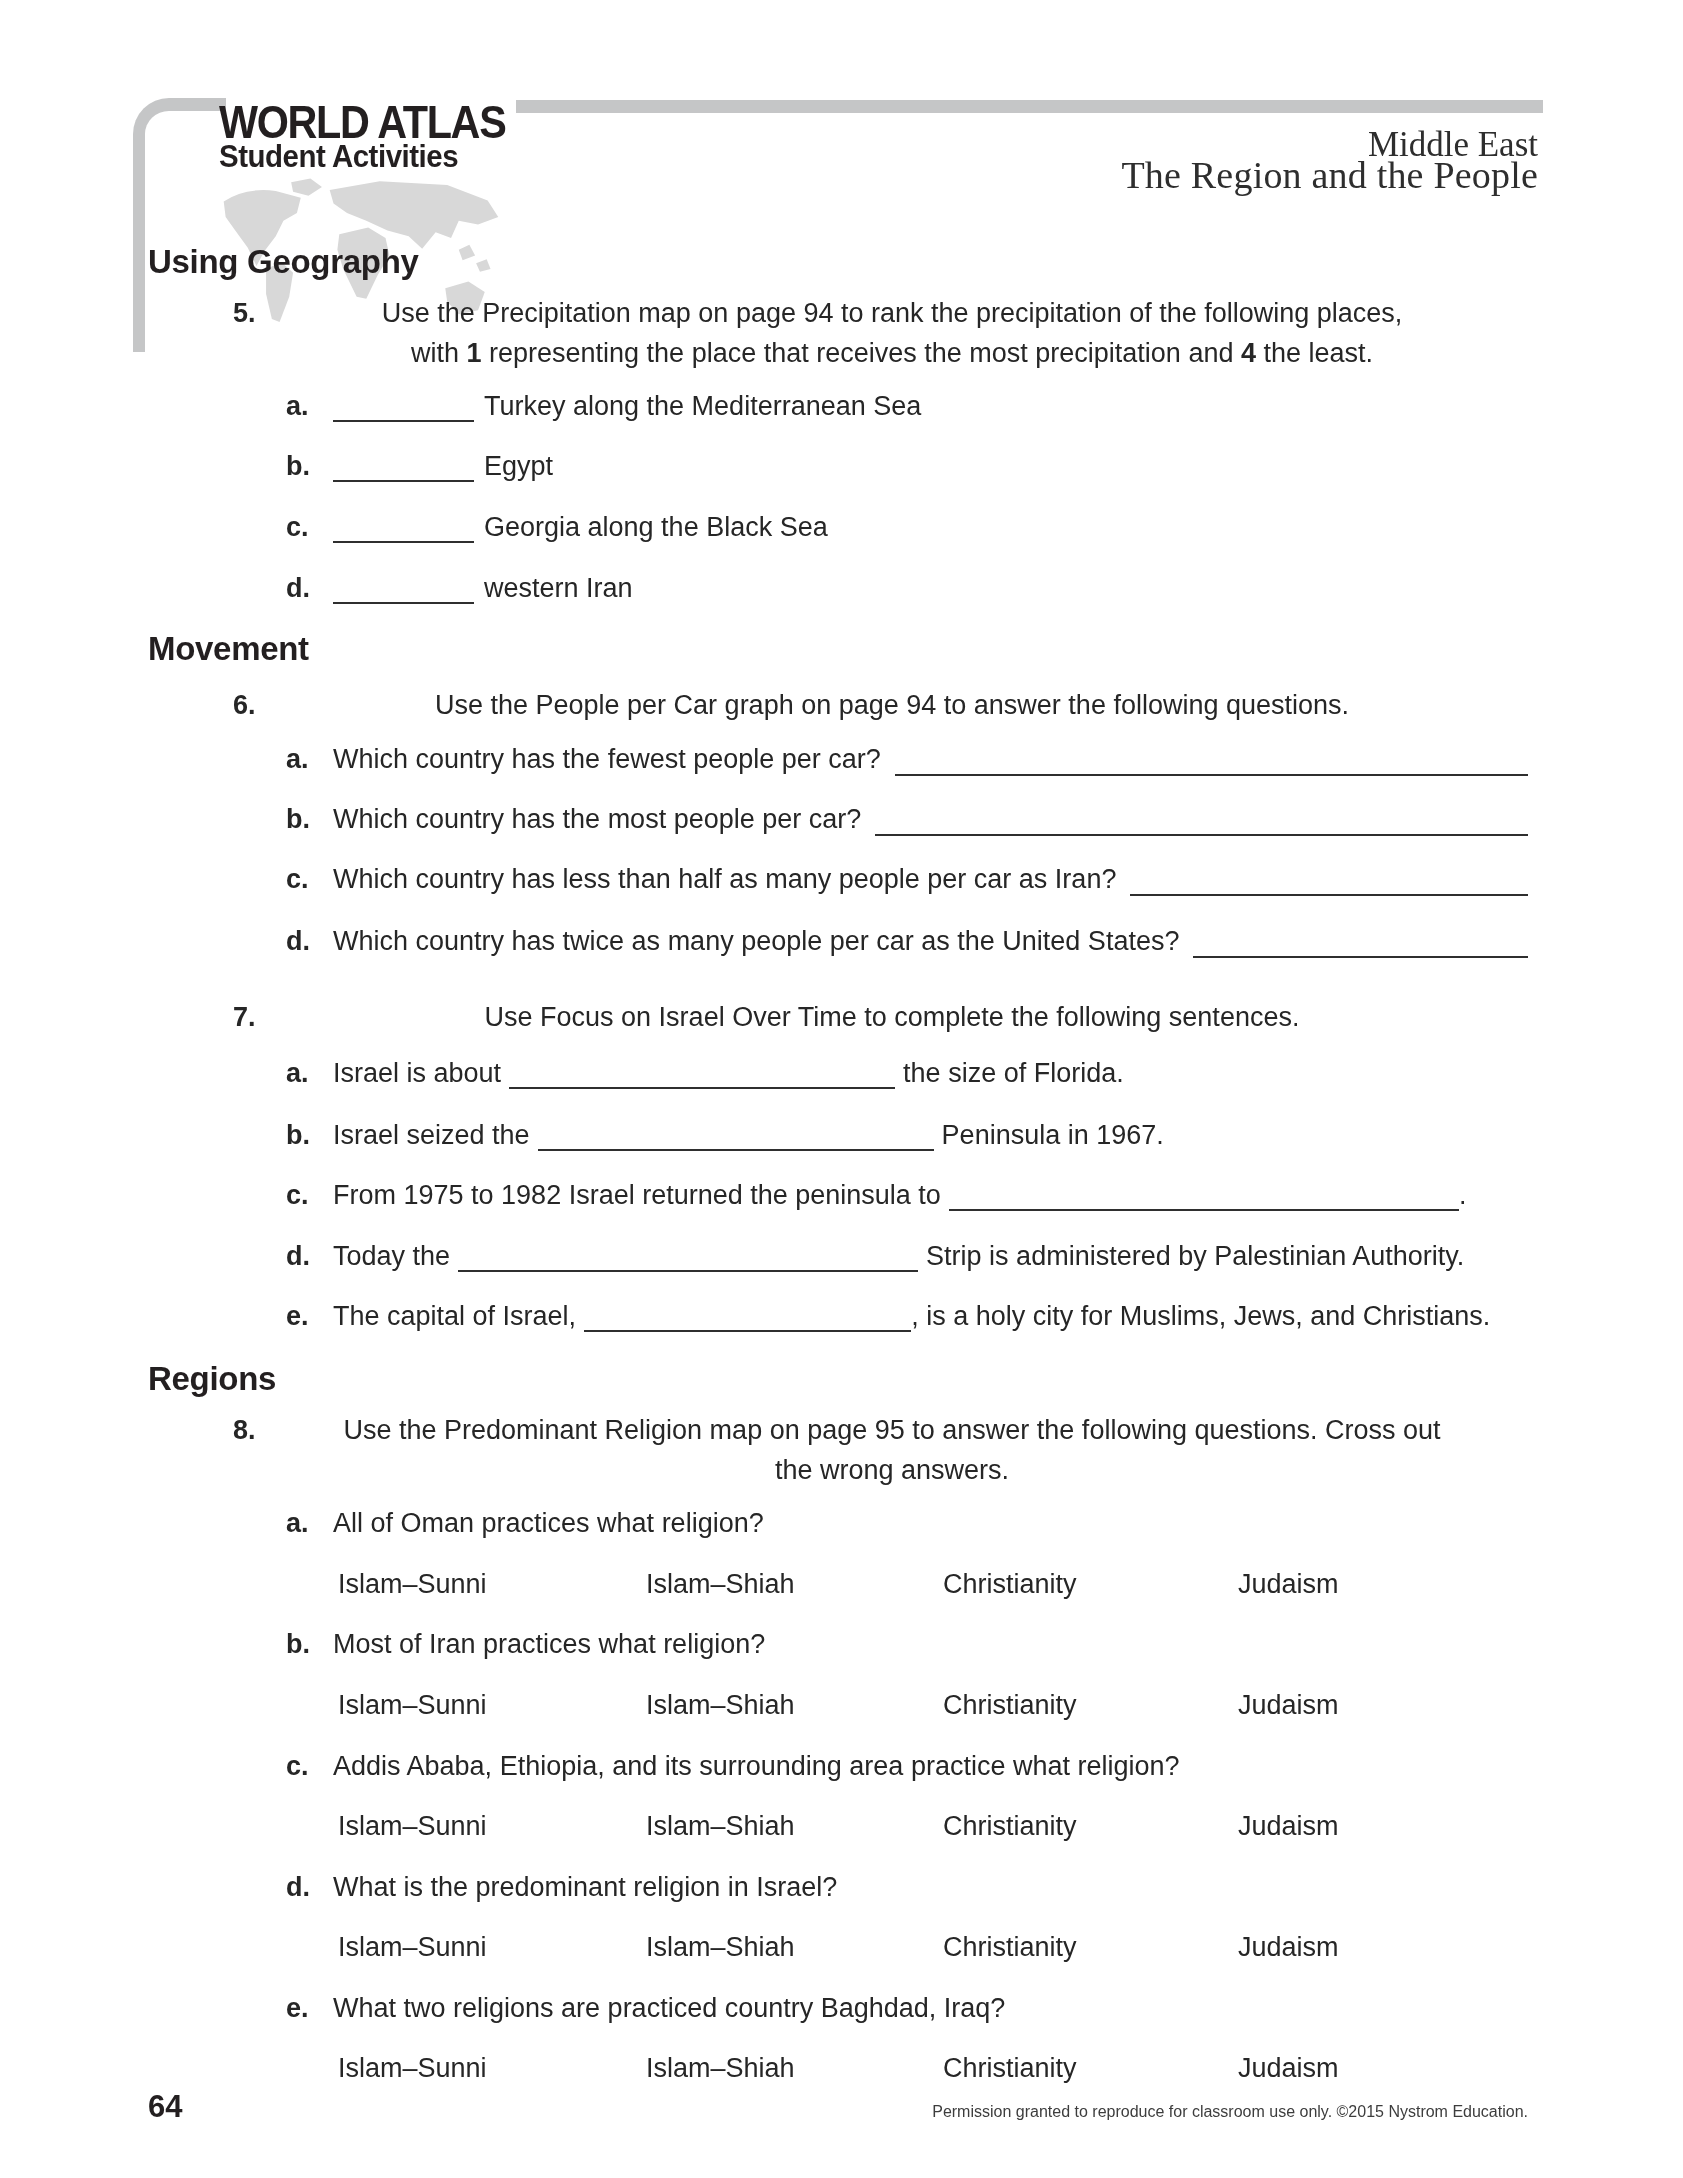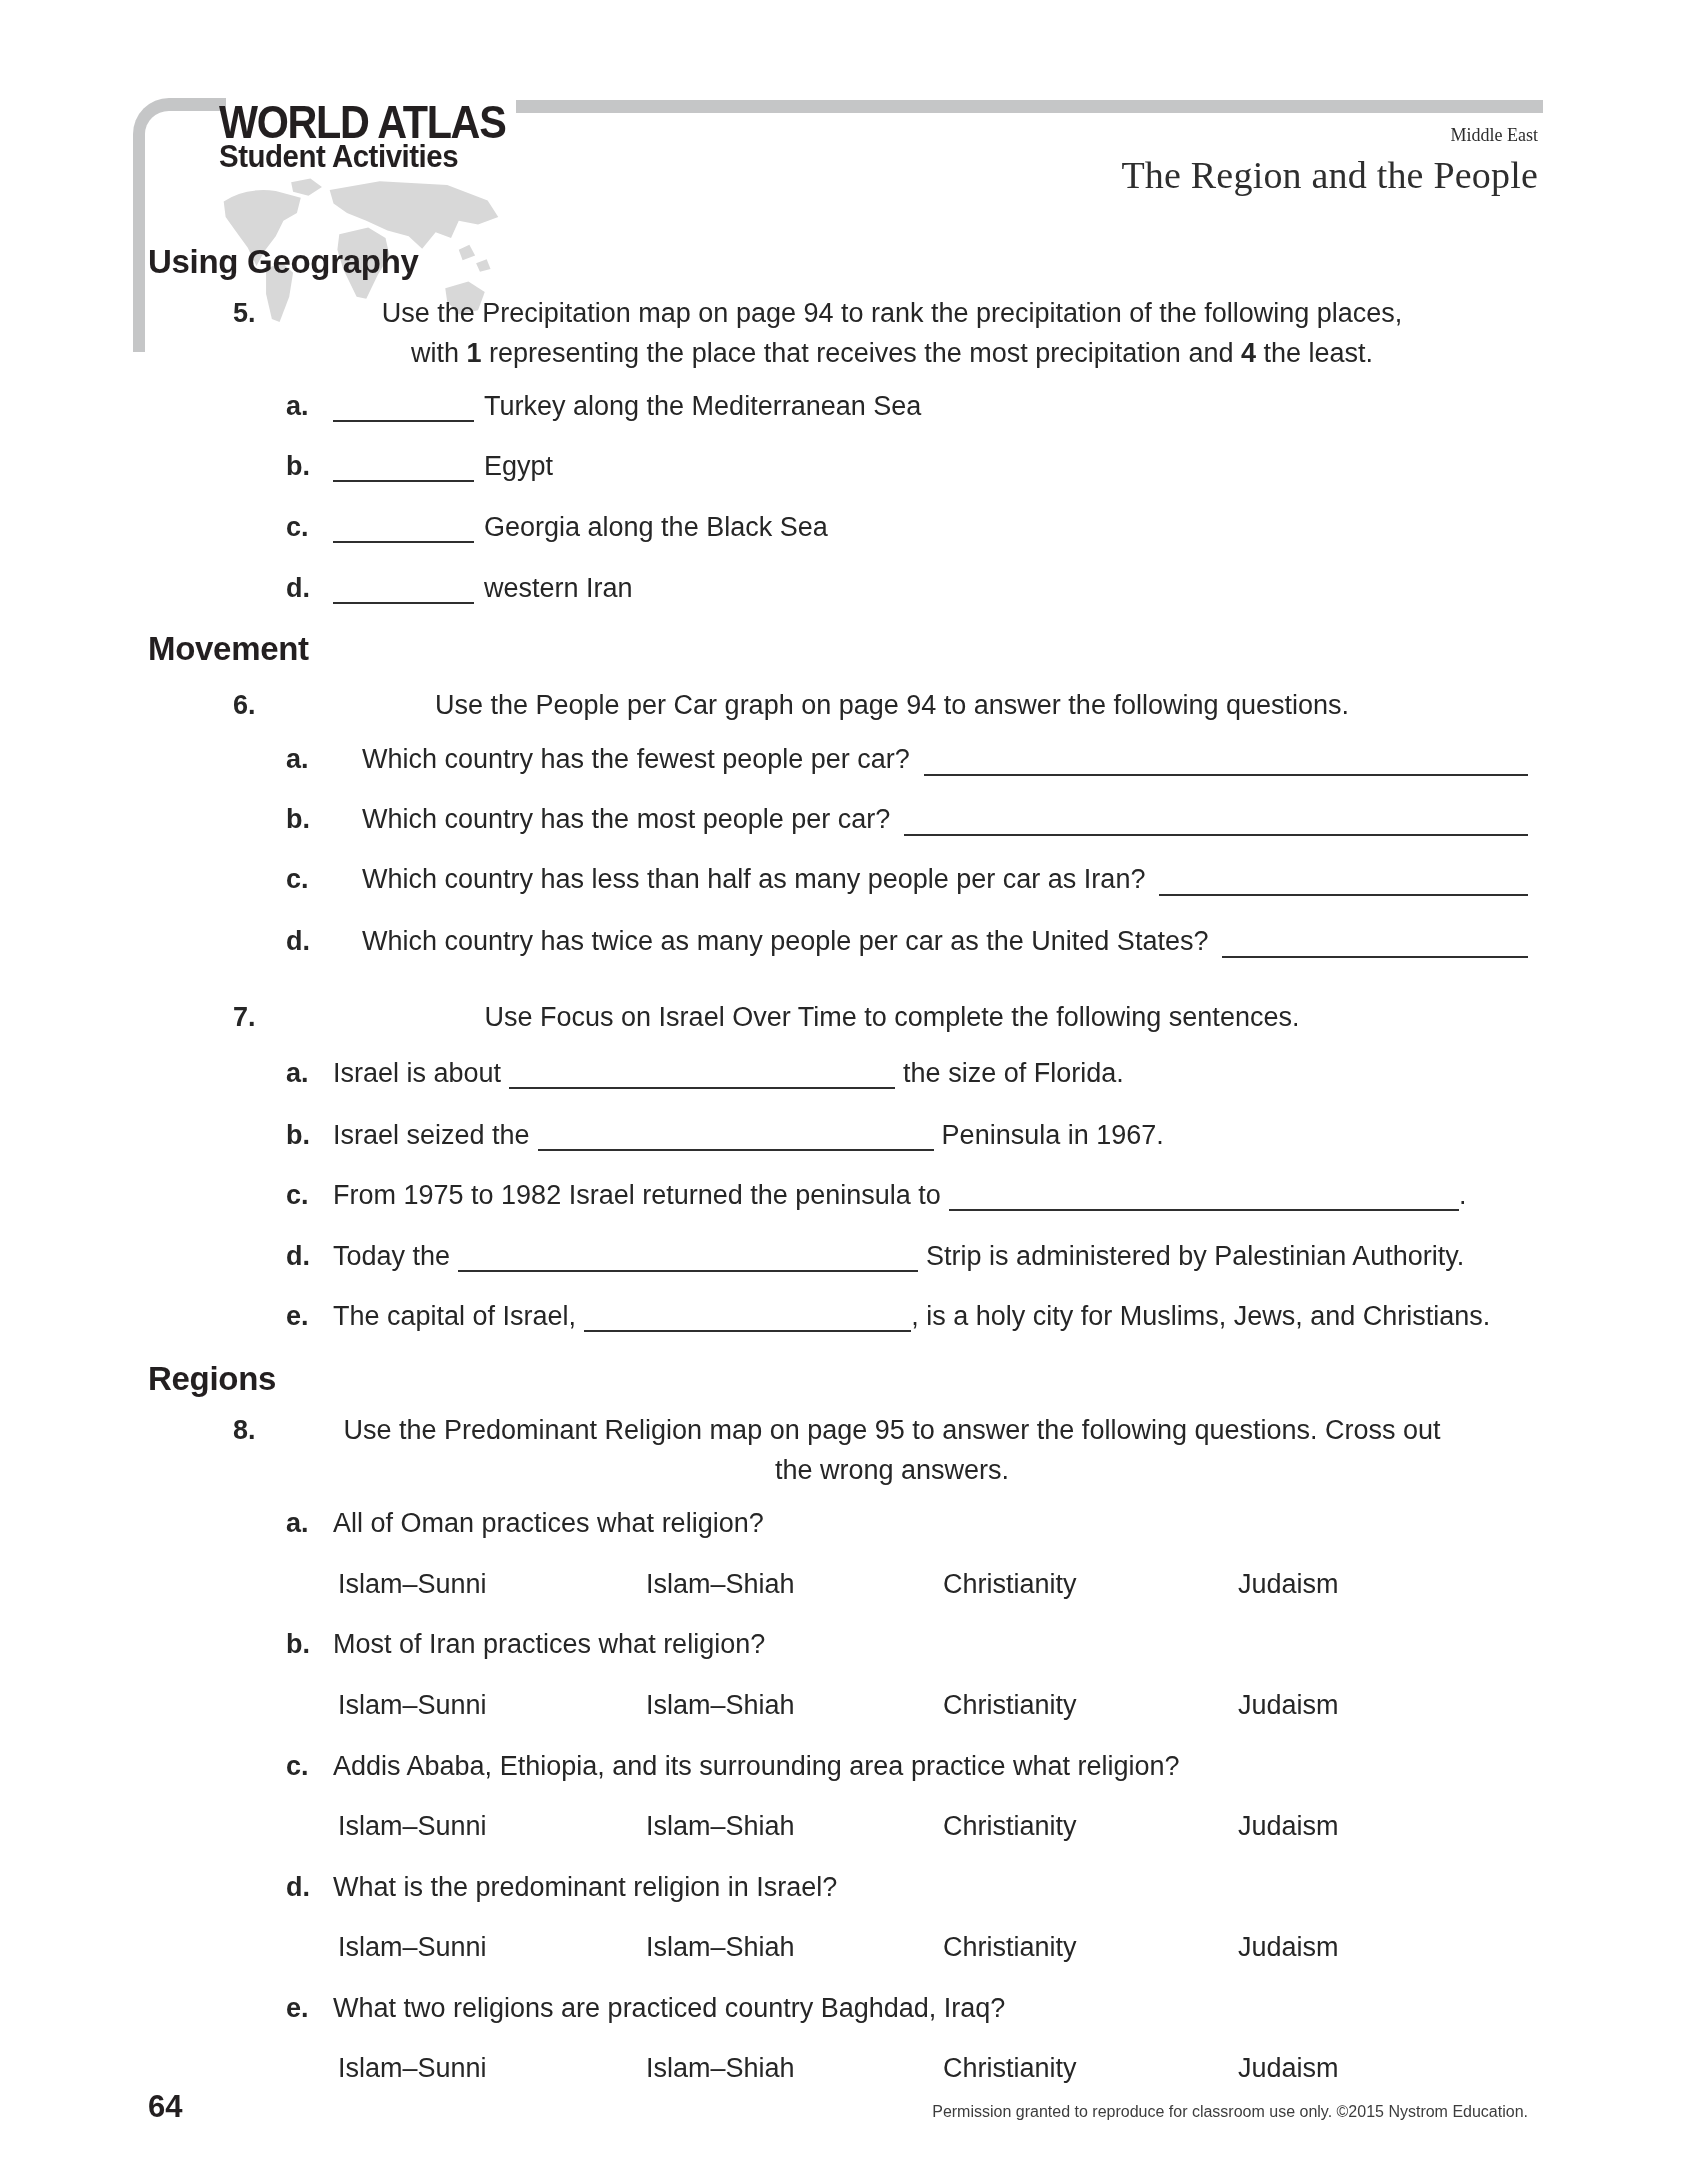--- a/index.html
+++ b/index.html
@@ -20,21 +20,21 @@
   .brand-title {
     left:219px; top:94px; font-size:47px; font-weight:bold; letter-spacing:-1.5px;
     transform:scaleX(0.88); transform-origin:left center; color:#231f20; white-space:nowrap;
   }
   .brand-subtitle {
     left:219px; top:139px; font-size:31px; font-weight:bold; letter-spacing:-0.5px;
     transform:scaleX(0.95); transform-origin:left center; color:#231f20; white-space:nowrap;
   }
   .region-label {
     right:145px; top:125px; font-family:"Liberation Serif", serif;
-    font-size:18px; color:#2e2e2e; text-align:right;
+    font-size:35px; color:#2e2e2e; text-align:right;
   }
   .page-title {
     right:145px; top:153px; font-family:"Liberation Serif", serif;
     font-size:38px; color:#2e2e2e; text-align:right; letter-spacing:0.2px;
   }
   .world-map { left:216px; top:174px; }
 
   
   .sec { left:148px; font-size:33px; font-weight:bold; color:#231f20; letter-spacing:-0.3px; margin:0; }
   .q { left:233px; display:flex; font-size:27px; line-height:40px; }
@@ -42,21 +42,21 @@
   .qbody { flex:1;text-align:center; }
   .item { left:286px; font-size:27px; line-height:34px; white-space:nowrap; }
   .ltr { display:inline-block; width:47px; font-weight:bold; }
   .blank {
     display:inline-block; height:27px; border-bottom:2px solid #2f2f2f;
     vertical-align:-7px;
   }
   .blank.short { width:141px; margin-right:10px; }
   .gap-l { margin-left:8px; } .gap-r { margin-right:8px; }
   .item6 { left:286px; right:155px; display:flex; align-items:flex-end; font-size:27px; line-height:34px; }
-  .item6 .t { white-space:nowrap;margin-left:29px; }
+  .item6 .t { white-space:nowrap; }
   .fill { flex:1 1 auto; border-bottom:2px solid #2f2f2f; margin-left:14px; height:0; }
   .opts { left:0; top:0; width:1683px; font-size:27px; line-height:34px; }
   .opt { position:absolute; white-space:nowrap; }
   .o1 { left:338px; } .o2 { left:646px; } .o3 { left:943px; } .o4 { left:1238px; }
 
   
   .pagenum { left:148px; top:2089px; font-size:31px; font-weight:bold; color:#231f20; }
   .perm { right:155px; top:2103px; font-size:16px; color:#3d3d3d; }
 </style>
 </head>

